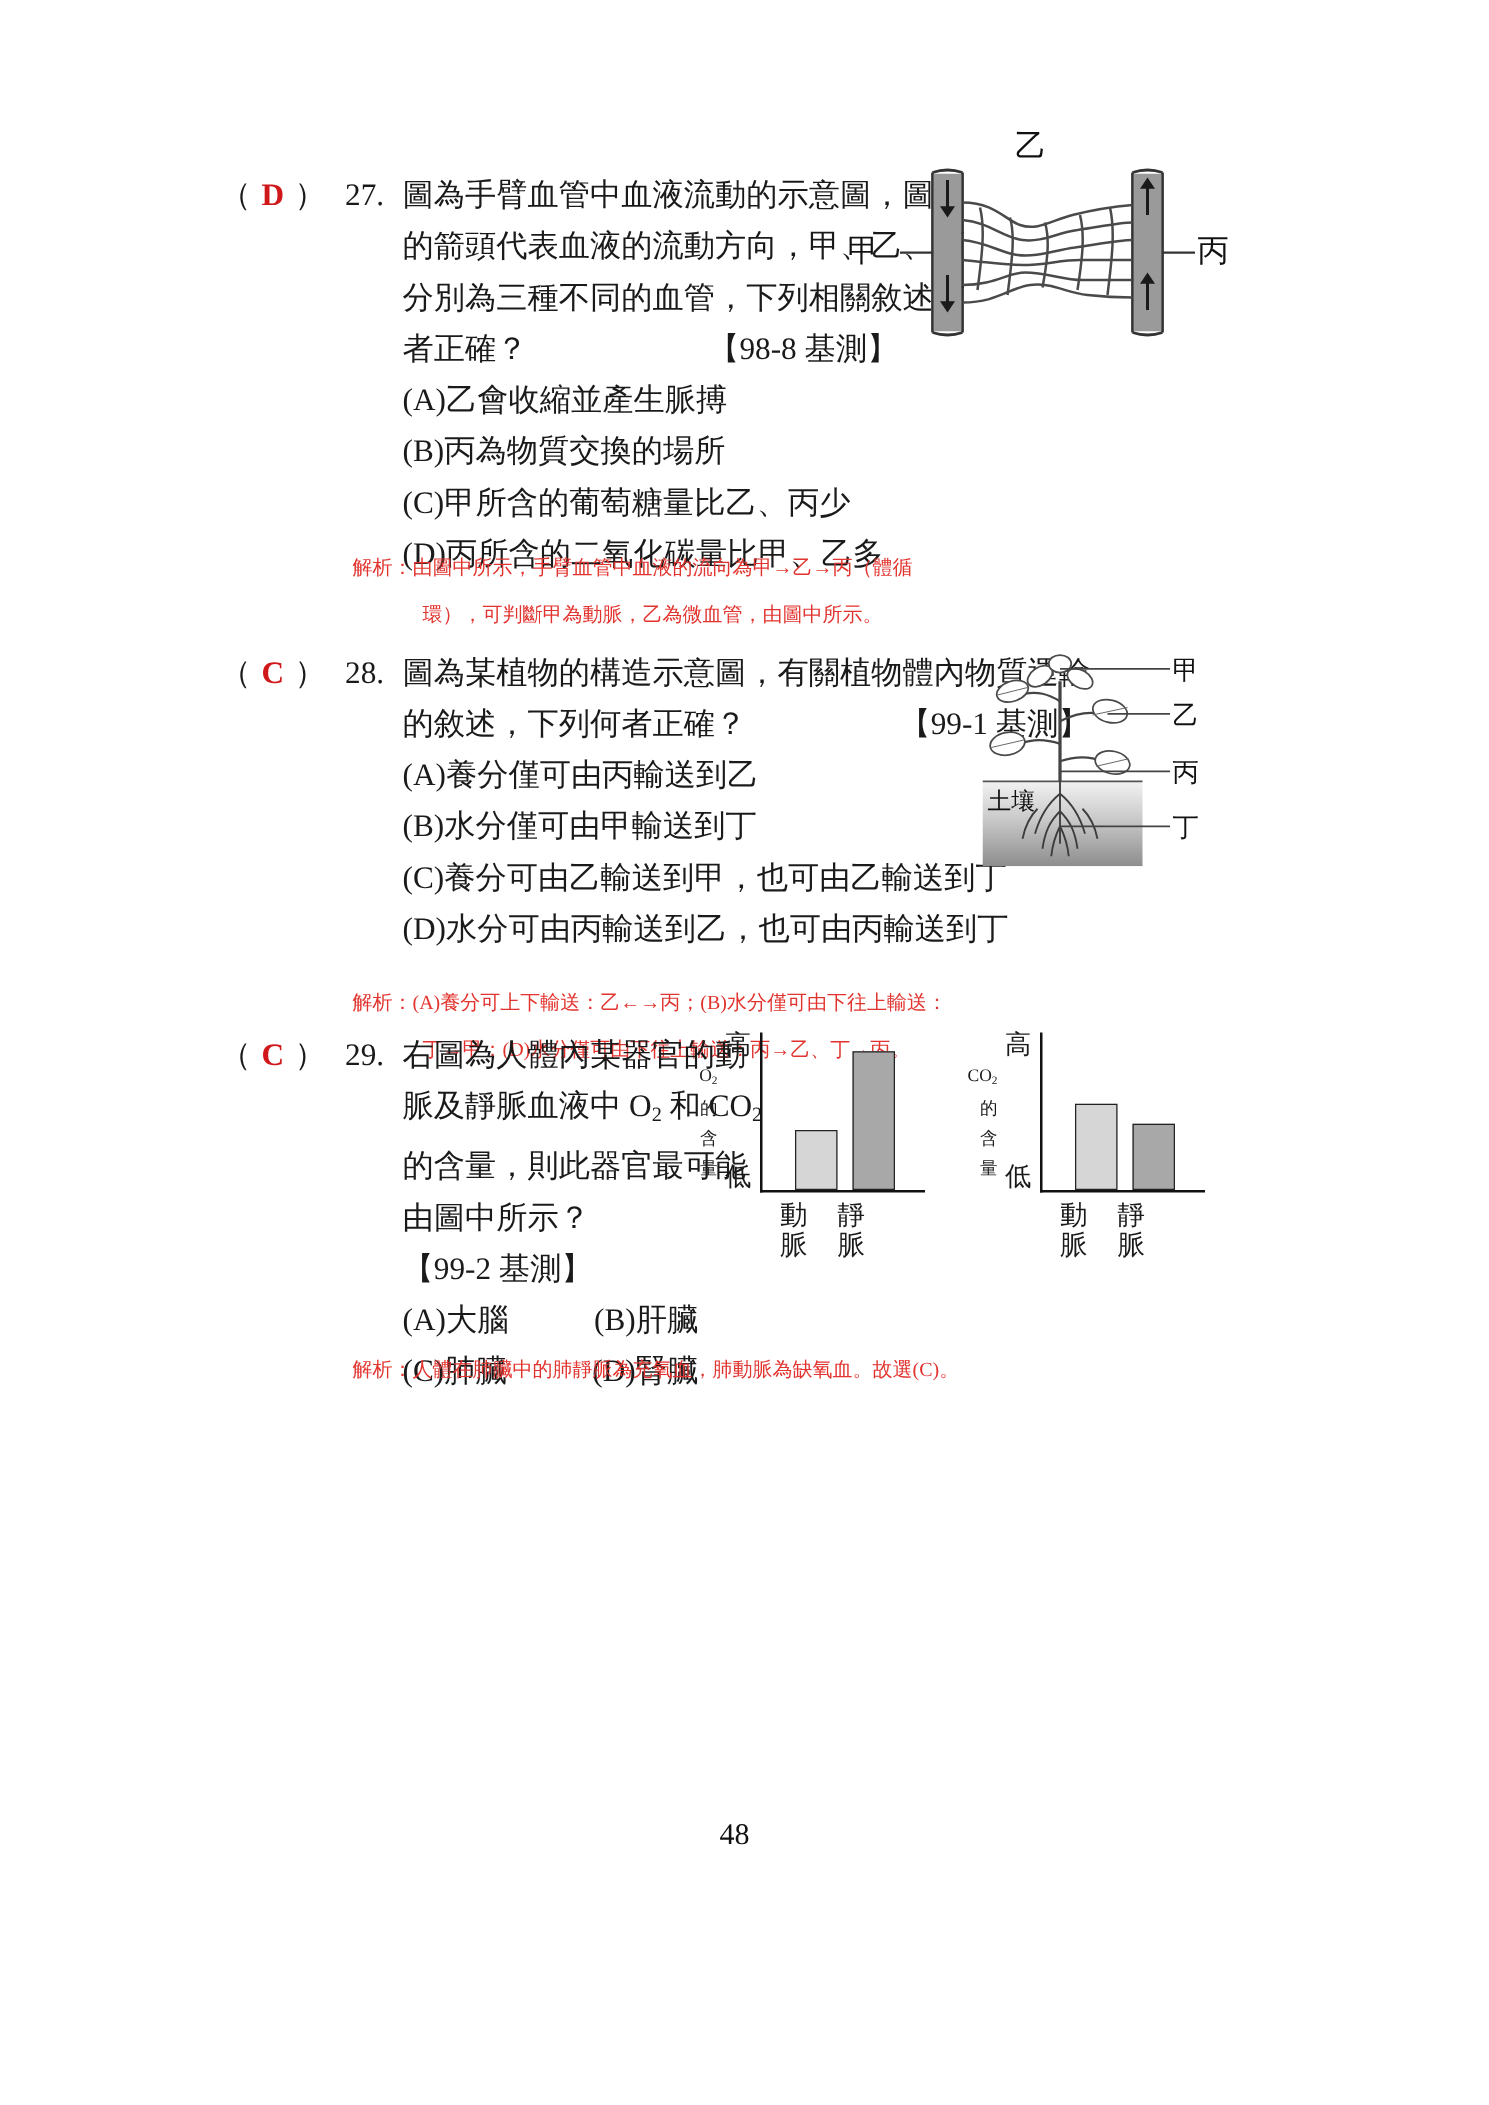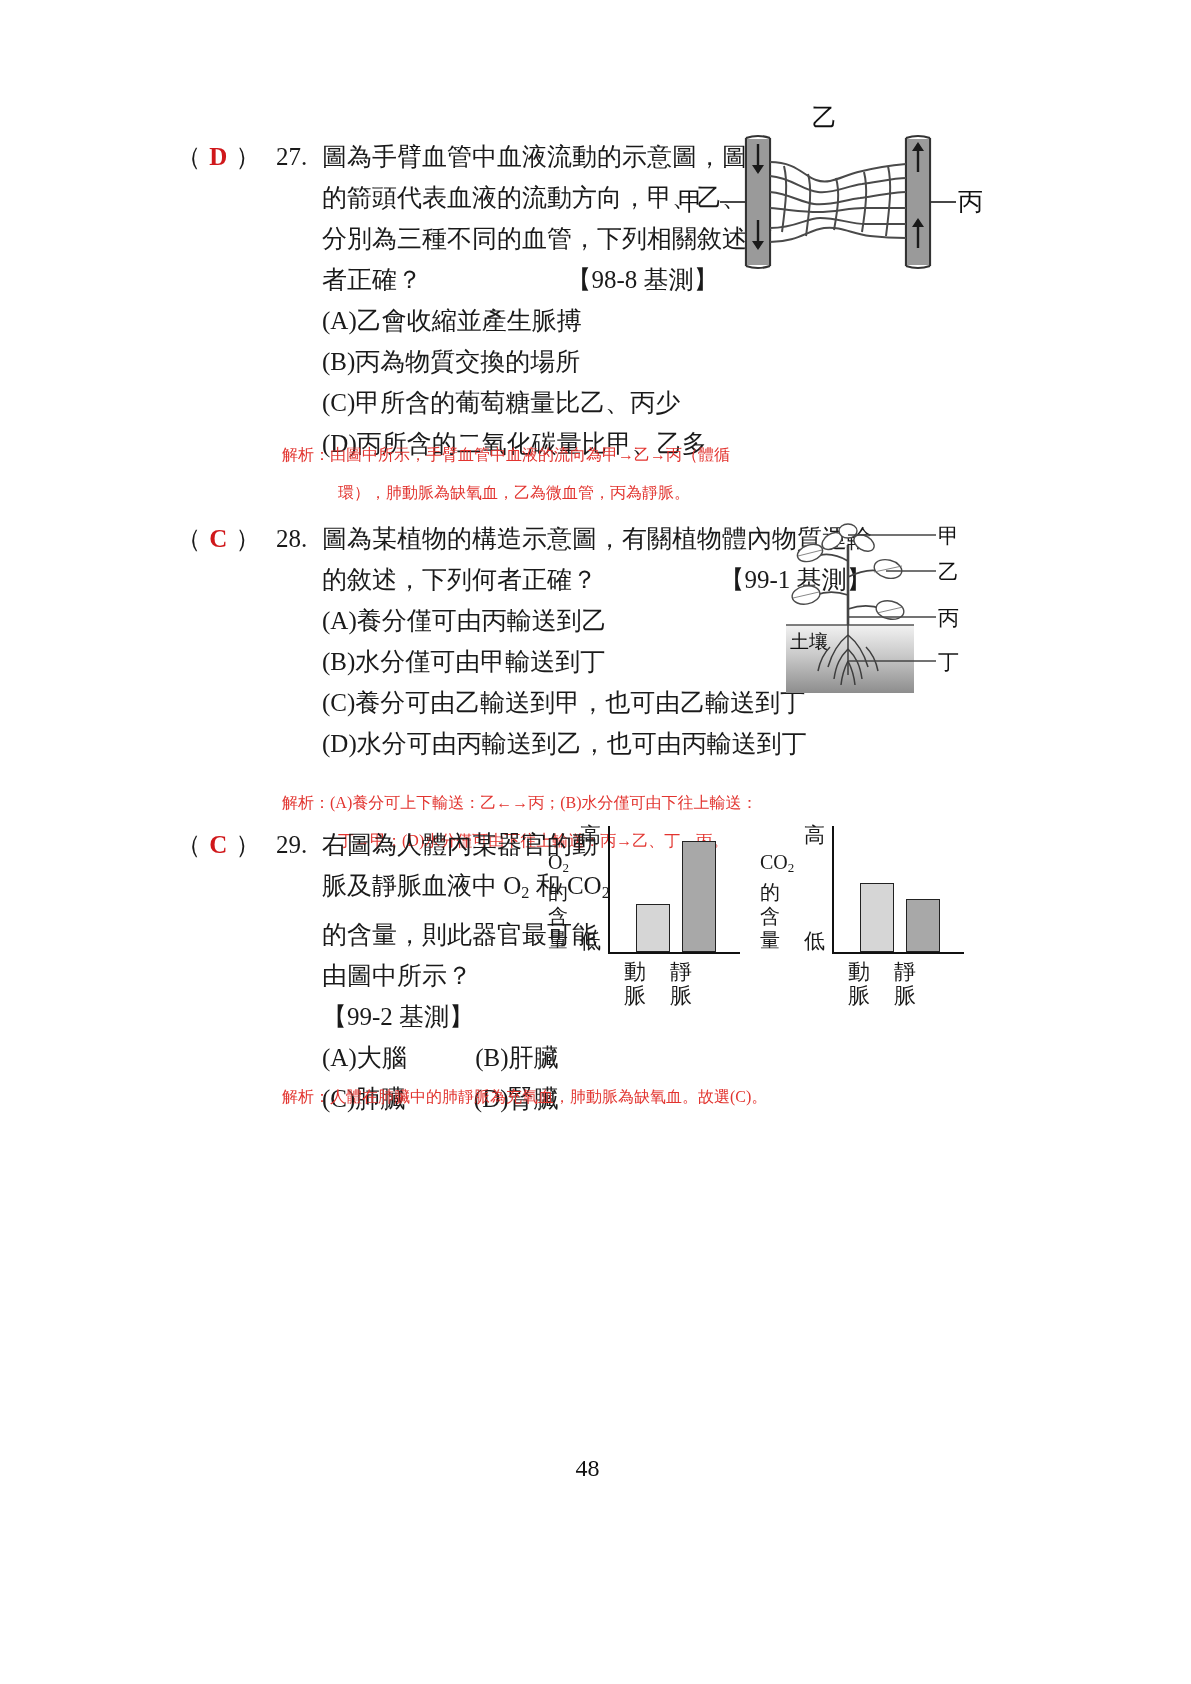--- a/index.html
+++ b/index.html
@@ -33,21 +33,21 @@
   #fig27 svg{display:block;}
   .figlabel{position:absolute;font-size:25px;line-height:28px;color:#111;}
 
   
   #fig28{position:absolute;left:786px;top:521px;width:160px;height:172px;}
   #fig28 svg{display:block;}
 
   
   #fig29{position:absolute;left:548px;top:824px;width:420px;height:180px;}
   .chartwrap{position:absolute;top:0;height:180px;}
-  .axis-title{position:absolute;width:26px;text-align:left;font-size:20px;
+  .axis-title{position:absolute;width:26px;text-align:right;font-size:14px;
               line-height:24px;letter-spacing:0;}
   .axis-title .vchar{display:block;}
   .hi,.lo{position:absolute;font-size:21px;line-height:22px;}
   .plot{position:absolute;}
   .yaxis{position:absolute;left:0;top:0;width:2px;background:#111;}
   .xaxis{position:absolute;left:0;bottom:0;height:2px;background:#111;}
   .bar{position:absolute;bottom:2px;border:1.6px solid #222;box-sizing:border-box;}
   .xlab{position:absolute;font-size:22px;line-height:24px;width:26px;text-align:center;}
   .xlab .vchar{display:block;}
 
@@ -122,21 +122,21 @@
       <path d="M8,70 L34,70" stroke="#333" stroke-width="1.8"></path>
       <path d="M218,70 L244,70" stroke="#333" stroke-width="1.8"></path>
     </svg>
     <div class="figlabel" style="left:100px;top:-28px;">乙</div>
     <div class="figlabel" style="left:-34px;top:56px;">甲</div>
     <div class="figlabel" style="left:246px;top:56px;">丙</div>
   </div>
 
   <div class="sol" style="left:282px;top:436px;width:680px;">
     <span class="ind">解析：由圖中所示，手臂血管中血液的流向為甲→乙→丙（體循</span>
-    <span class="hang">環），肺動脈為缺氧血，乙為微血管，丙為靜脈。</span>
+    <span class="hang">環），可判斷甲為動脈，乙為微血管，由圖中所示。</span>
   </div>
 
   <div class="q" id="q28" style="left:176px;top:518px;">
     <div class="ansbox">（&nbsp;<span class="letter">C</span>&nbsp;）</div>
     <div class="qnum">28.</div>
     <div class="qbody">
       <div class="line">圖為某植物的構造示意圖，有關植物體內物質運輸</div>
       <div class="line">
         <span>的敘述，下列何者正確？</span>
         <span style="display:inline-block;width:110px;"></span>

